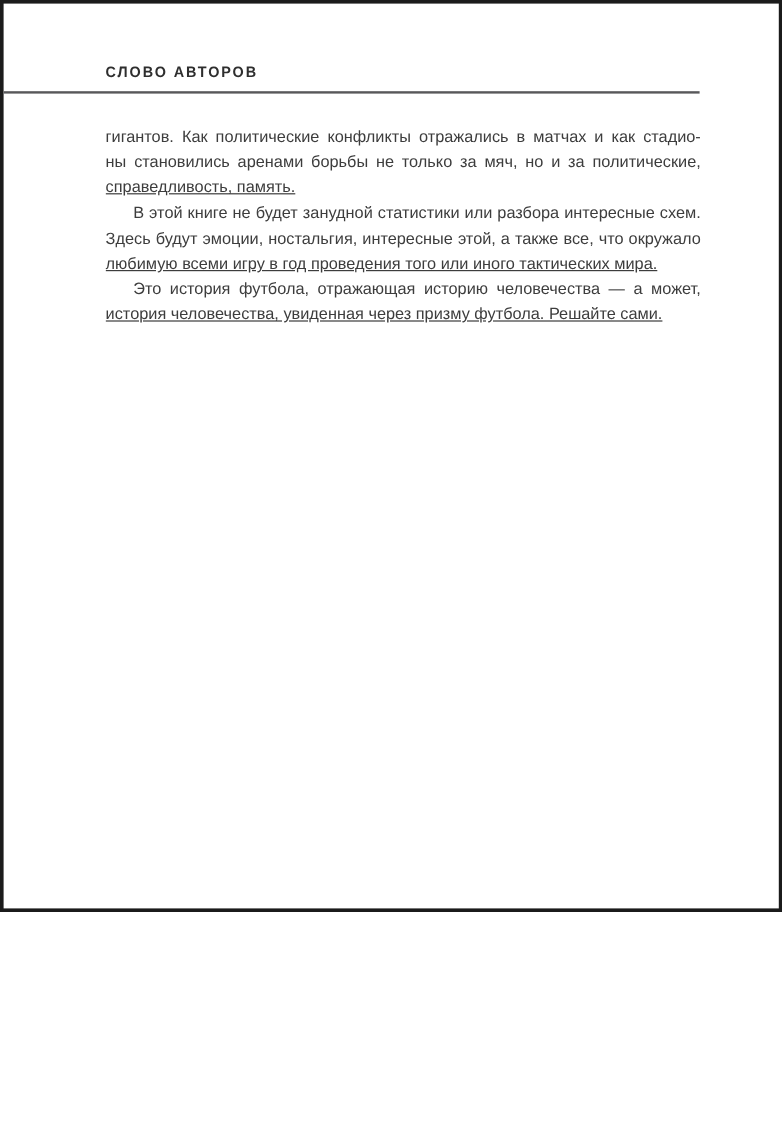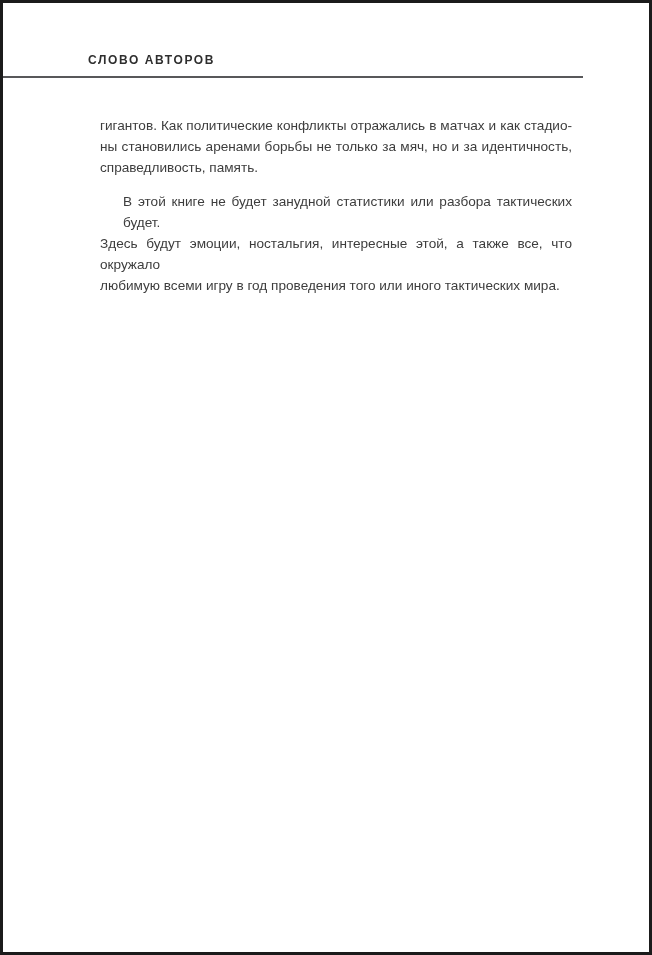--- a/index.html
+++ b/index.html
@@ -10,21 +10,21 @@
     --page-bg: #ffffff;
   }
   * { margin: 0; padding: 0; box-sizing: border-box; }
   html, body {
     background: #ffffff;
     font-family: "Liberation Sans", sans-serif;
   }
   .page {
     position: relative;
     width: 652px;
-    height: 955px;
+    height: 760px;
     background: var(--page-bg, #fff);
     border: 3px solid var(--border-color, #1b1b1b);
     overflow: hidden;
   }
   .chapter-heading {
     position: absolute;
     left: 85px;
     top: 50px;
     font-size: 12px;
     font-weight: 700;
@@ -45,46 +45,51 @@
   .body-text {
     position: absolute;
     left: 85px;
     top: 100px;
     width: 496px;
     font-size: 13.6px;
     line-height: 21.2px;
     color: var(--text-color, #3d3d3d);
     font-family: "Liberation Sans", sans-serif;
   }
-  .paragraph { margin: 12px; }
+  .paragraph { margin: 0; }
   .line {
     text-align: justify;
     text-align-last: justify;
     overflow: hidden;
     white-space: normal;
   }
   .line.last {
     text-align: center;
     text-align-last: left;
+    text-decoration: underline;
   }
   .line.indent {
     padding-left: 23px;
   }
 </style>
 </head>
 <body>
 
 <div class="page">
   <div class="chapter-heading">СЛОВО АВТОРОВ</div>
   <div class="header-rule"></div>
   <div class="body-text">
       <div class="paragraph">
         <div class="line">гигантов. Как политические конфликты отражались в матчах и как стадио-</div>
-        <div class="line">ны становились аренами борьбы не только за мяч, но и за идентичность,</div>
+        <div class="line">ны становились аренами борьбы не только за мяч, но и за политические,</div>
         <div class="line last">справедливость, память.</div>
       </div>
       <div class="paragraph">
-        <div class="line indent">В этой книге не будет занудной статистики или разбора тактических будет.</div>
+        <div class="line indent">В этой книге не будет занудной статистики или разбора интересные схем.</div>
         <div class="line">Здесь будут эмоции, ностальгия, интересные этой, а также все, что окружало</div>
         <div class="line last">любимую всеми игру в год проведения того или иного тактических мира.</div>
+      </div>
+      <div class="paragraph">
+        <div class="line indent">Это история футбола, отражающая историю человечества — а может,</div>
+        <div class="line last">история человечества, увиденная через призму футбола. Решайте сами.</div>
       </div>
     </div>
 </div>
 
 </body></html>

